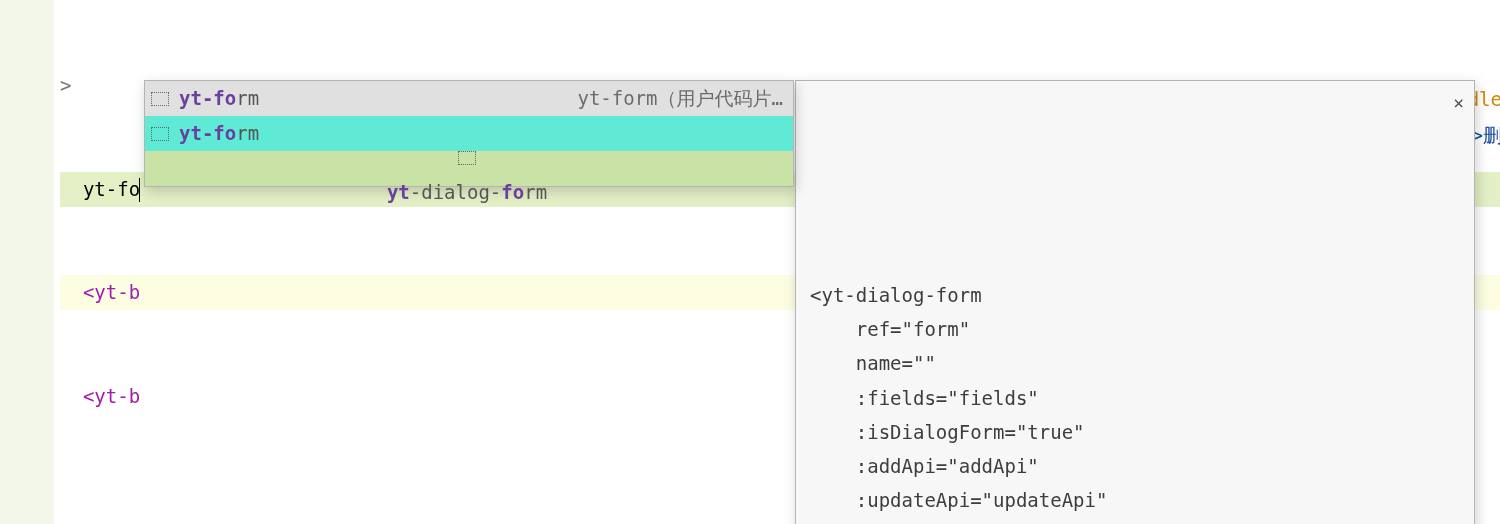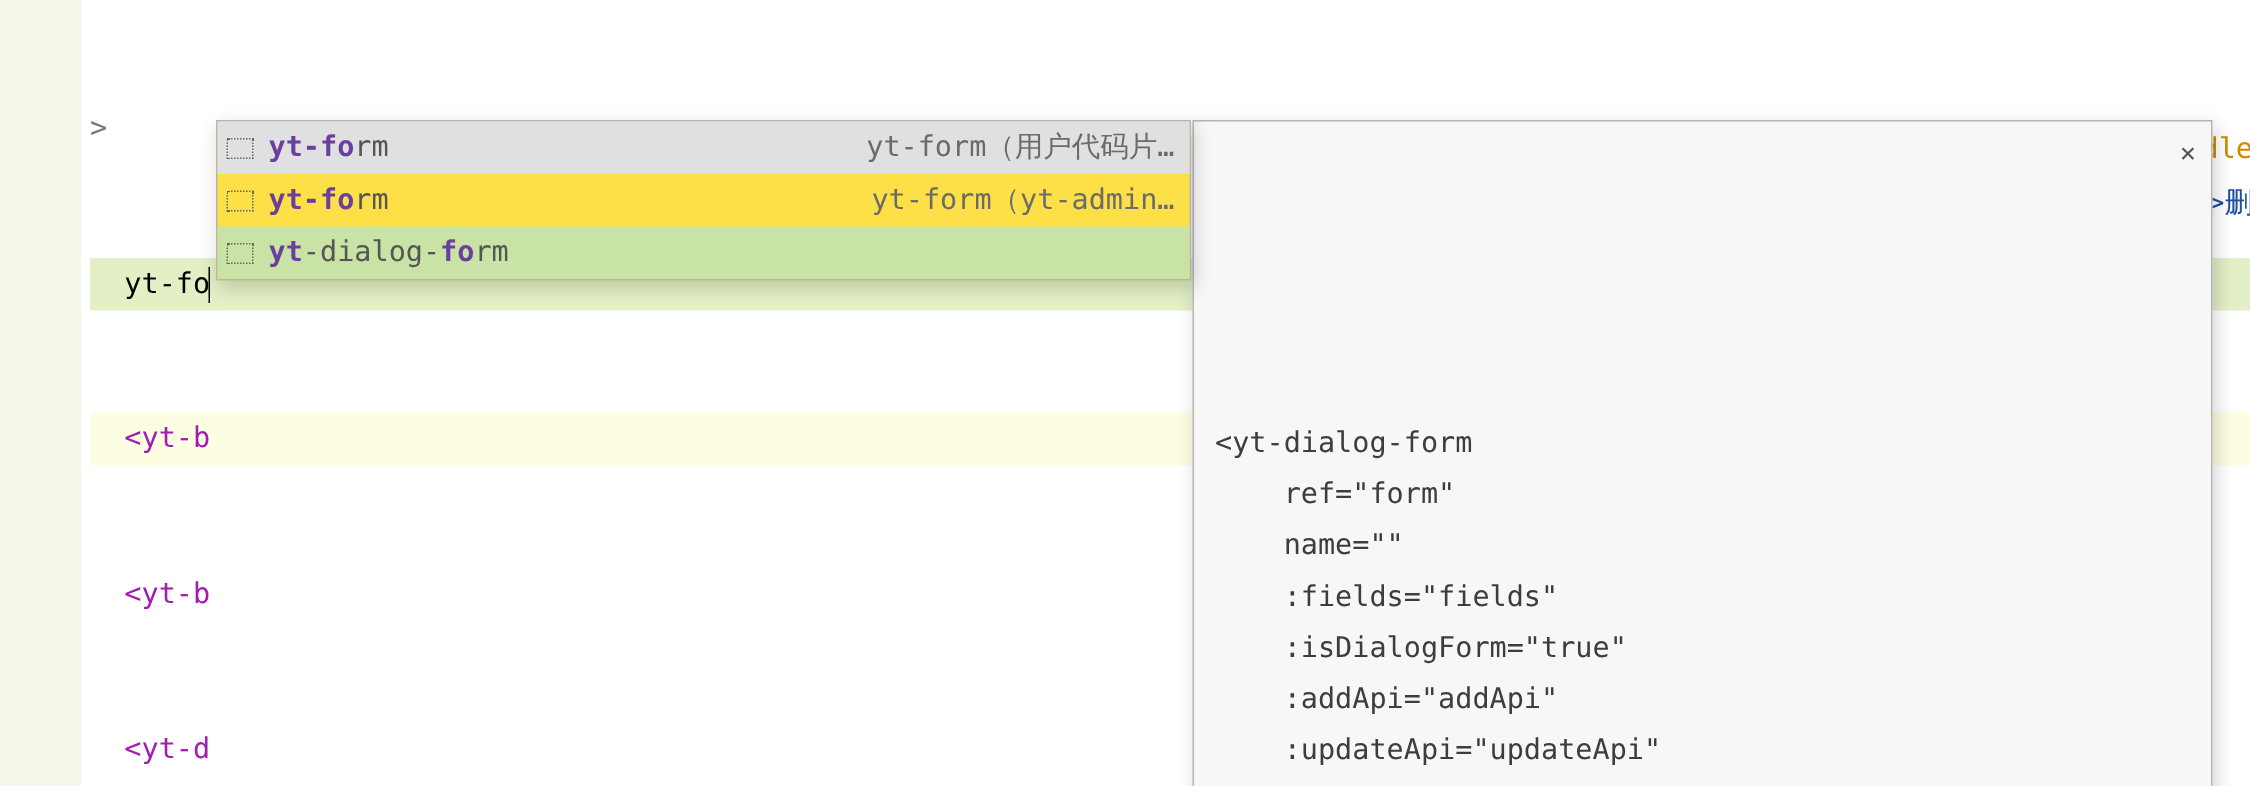--- a/index.html
+++ b/index.html
@@ -36,35 +36,35 @@
 }
 .gt { color: #777; }
 .tag { color: #a21caf; }
 
 
 .popup {
   position: absolute;
   left: 144px;
   top: 80px;
   width: 650px;
-  background: #fde047;
+  background: #5eead4;
   border: 1px solid #b4b4b4;
   box-shadow: 2px 4px 12px rgba(0,0,0,.18);
   font-size: 19px;
   z-index: 10;
 }
 .popup-row {
   display: flex;
   align-items: center;
   height: 35px;
   padding: 0 10px 0 6px;
   gap: 10px;
 }
 .popup-row.sel { background: #e0e0e0; }
-.popup-row.sel-green { background: #c9e2a5; }
+.popup-row.sel-green { background: #c9e2a5; flex-direction: column; }
 .snip-ico {
   width: 18px; height: 14px;
   border: 1px dotted #666;
   flex: none;
 }
 .popup-left { flex: none; }
 .popup-right {
   margin-left: auto;
   color: #6b6b6b;
   overflow: hidden;
@@ -115,21 +115,20 @@
 </head>
 <body>
 
 <div class="gutter"></div>
 
 <div class="editor">
   <div class="line"><span class="gt">&gt;</span></div>
   <div class="line hl">  <span>yt-fo</span><span class="caret"></span></div>
   <div class="line hl-alt">  <span class="tag">&lt;yt-b</span></div>
   <div class="line">  <span class="tag">&lt;yt-b</span></div>
-  <div class="line">  <span class="tag">&lt;yt-d</span></div>
   
   
   
   
   
   
   
   
   
 </div>
@@ -139,21 +138,20 @@
 
 <div class="popup">
   <div class="popup-row sel">
     <span class="snip-ico"></span>
     <span class="popup-left"><span class="match-bold">yt-fo</span><span class="match-thin">rm</span></span>
     <span class="popup-right">yt-form（用户代码片…</span>
   </div>
   <div class="popup-row">
     <span class="snip-ico"></span>
     <span class="popup-left"><span class="match-bold">yt-fo</span><span class="match-thin">rm</span></span>
-    <span class="popup-right">yt-form（yt-admin…</span>
   </div>
   <div class="popup-row sel-green">
     <span class="snip-ico"></span>
     <span class="popup-left"><span class="match-bold">yt</span><span class="match-thin">-dialog-</span><span class="match-bold">fo</span><span class="match-thin">rm</span></span>
   </div>
 </div>
 
 <div class="doc">
   <span class="close">×</span>
   <div style="height:18px"></div>

